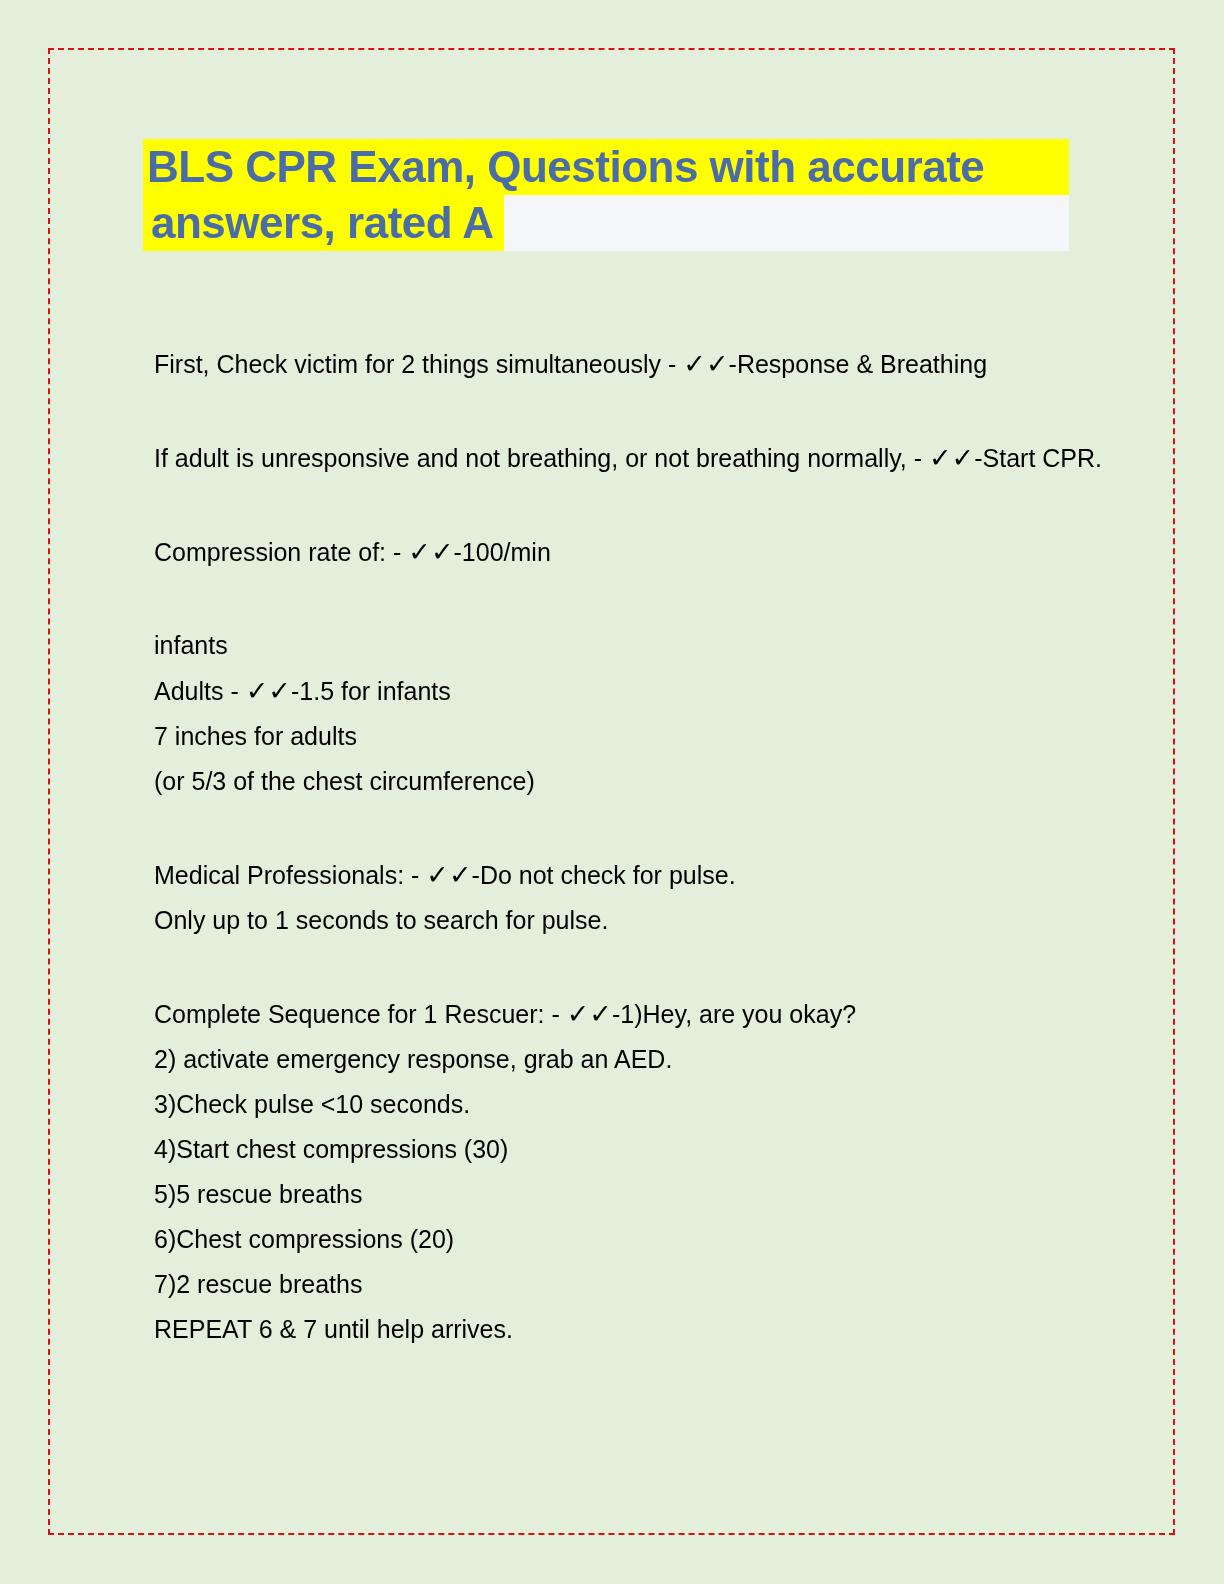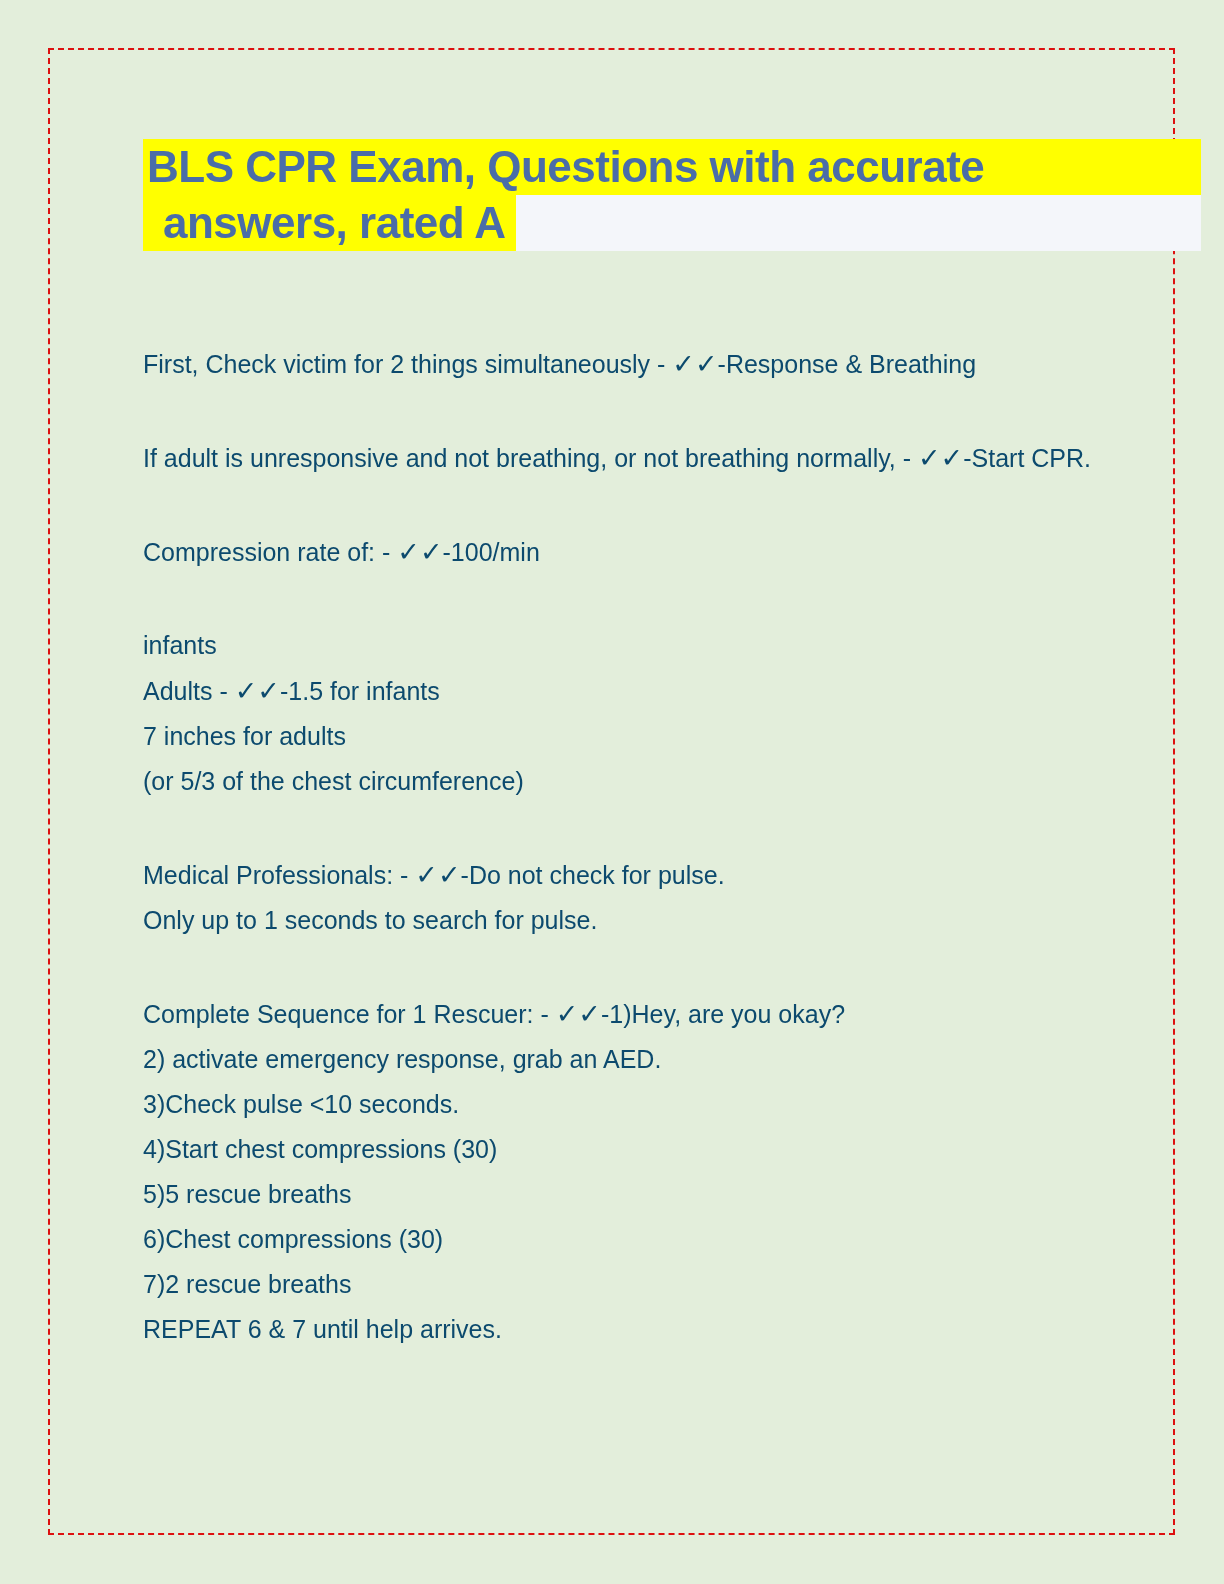--- a/index.html
+++ b/index.html
@@ -13,48 +13,48 @@
   .page-border {
     position: absolute;
     left: 48px; top: 48px;
     width: 1127px; height: 1487px;
     border: 2px dashed #dd1010;
     box-sizing: border-box;
   }
   .title-block {
     position: absolute;
     left: 143px; top: 139px;
-    width: 1058px;
+    width: 926px;
     font-size: 44px;
     font-weight: 700;
     line-height: 56px;
     letter-spacing: -0.5px;
     color: #4a6da8;
   }
   .title-line1 {
     display: block;
     background: #ffff00;
     padding-left: 4px;
   }
   .title-line2 { display: flex; }
   .title-line2 .hl {
     background: #ffff00;
-    padding: 0 10px 0 20px;
+    padding: 0 10px 0 8px;
     white-space: pre;
   }
   .title-line2 .filler {
     flex: 1;
     background: #f4f6fa;
   }
   .doc-body {
     position: absolute;
-    left: 143px; top: 341px;
+    left: 154px; top: 341px;
     font-size: 25px;
     line-height: 45px;
-    color: #0c4a6e;
+    color: #000000;
   }
   .group { margin: 0 0 48px 0; }
   .line { white-space: nowrap; }
   .check {
     font-family: "DejaVu Sans", sans-serif;
     font-weight: 700;
     font-size: 27px;
   }
 </style>
 </head>
@@ -89,17 +89,17 @@
     <div class="group">
       <div class="line">Medical Professionals: - <span class="check">✓✓</span>-Do not check for pulse.</div>
       <div class="line">Only up to 1 seconds to search for pulse.</div>
     </div>
     <div class="group">
       <div class="line">Complete Sequence for 1 Rescuer: - <span class="check">✓✓</span>-1)Hey, are you okay?</div>
       <div class="line">2) activate emergency response, grab an AED.</div>
       <div class="line">3)Check pulse &lt;10 seconds.</div>
       <div class="line">4)Start chest compressions (30)</div>
       <div class="line">5)5 rescue breaths</div>
-      <div class="line">6)Chest compressions (30)</div>
+      <div class="line">6)Chest compressions (20)</div>
       <div class="line">7)2 rescue breaths</div>
       <div class="line">REPEAT 6 &amp; 7 until help arrives.</div>
     </div>
   </div>
 
 </body></html>

